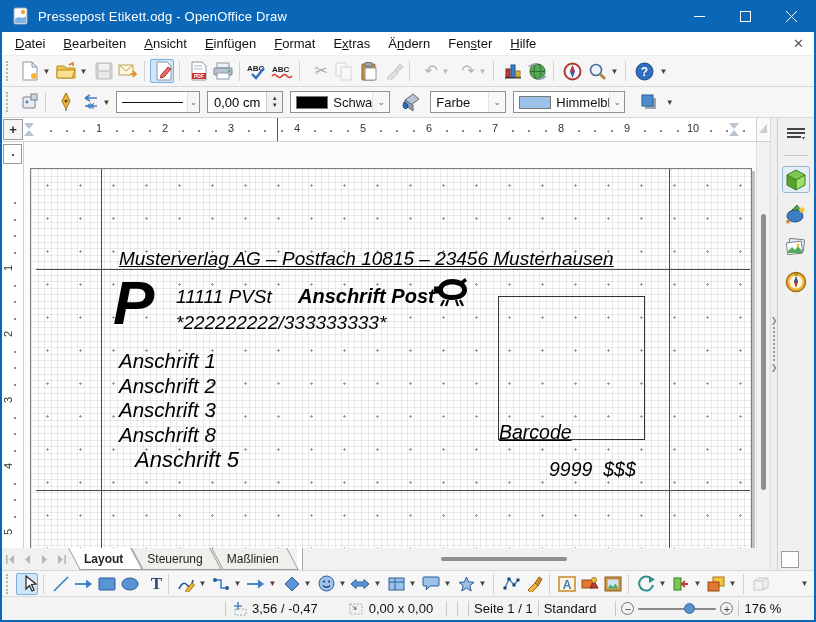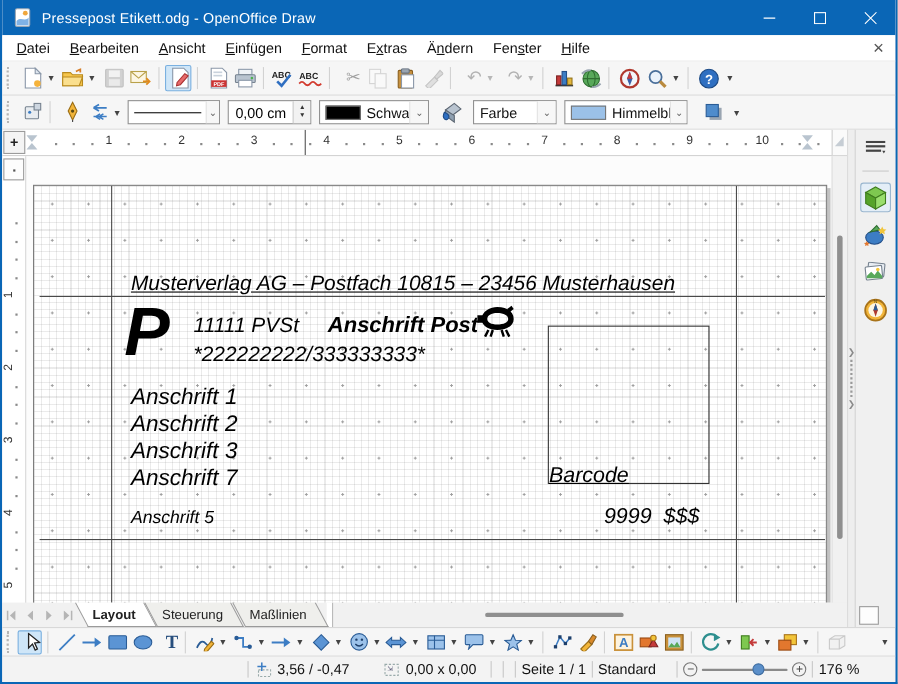--- a/index.html
+++ b/index.html
@@ -473,22 +473,22 @@
                   <path d="M20 2 C29 2 35 6.5 35 13 C35 19 29 23 20 23 C13.5 23 8.5 20.5 6.5 16.5 L2 16.5 L2 9.5 L6.5 9.5 C8.5 5.5 13.5 2 20 2 Z M20 7.5 C14.5 7.5 11 9.8 11 13 C11 16 14.5 18 20 18 C26 18 30 16 30 13 C30 9.8 26 7.5 20 7.5 Z" fill="#000"></path>
                   <path d="M29 4 l4 -3 l2 3 l-4 3 z" fill="#000"></path>
                   <path d="M12 23 l-3 6 M16 23 l-2 6 M24 23 l2 6 M28 23 l3 6" stroke="#000" stroke-width="2.2"></path>
                 </svg>
             </div>
             <div class="ctext" style="left:145px;top:143px;font-size:19px">*222222222/333333333*</div>
             <div id="address-block">
                 <div class="ctext" style="left: 88px; top: 180px; font-size: 20.5px;">Anschrift 1</div>
                 <div class="ctext" style="left: 88px; top: 204.6px; font-size: 20.5px;">Anschrift 2</div>
                 <div class="ctext" style="left: 88px; top: 229.2px; font-size: 20.5px;">Anschrift 3</div>
-                <div class="ctext" style="left: 88px; top: 253.8px; font-size: 20.5px;">Anschrift 7</div>
-                <div class="ctext" style="left: 88px; top: 278.4px; font-size: 16px; margin-top: 15px;">Anschrift 5</div>
+                <div class="ctext" style="left: 88px; top: 253.8px; font-size: 20.5px;">Anschrift 8</div>
+                <div class="ctext" style="left: 104px; top: 278.4px; font-size: 22px;">Anschrift 5</div>
               </div>
             <div style="position:absolute;left:467px;top:127px;width:147px;height:144px;border:1px solid #333"></div>
             <div class="ctext" style="left:468px;top:252px;font-size:19.5px;text-decoration:underline">Barcode</div>
             <div class="ctext" style="left:518px;top:289px;font-size:19.5px;white-space:pre">9999  $$$</div>
           </div>
         </div>
 
         <div class="vscroll">
           <div class="vthumb" style="top:72px;height:276px"></div>
         </div>

